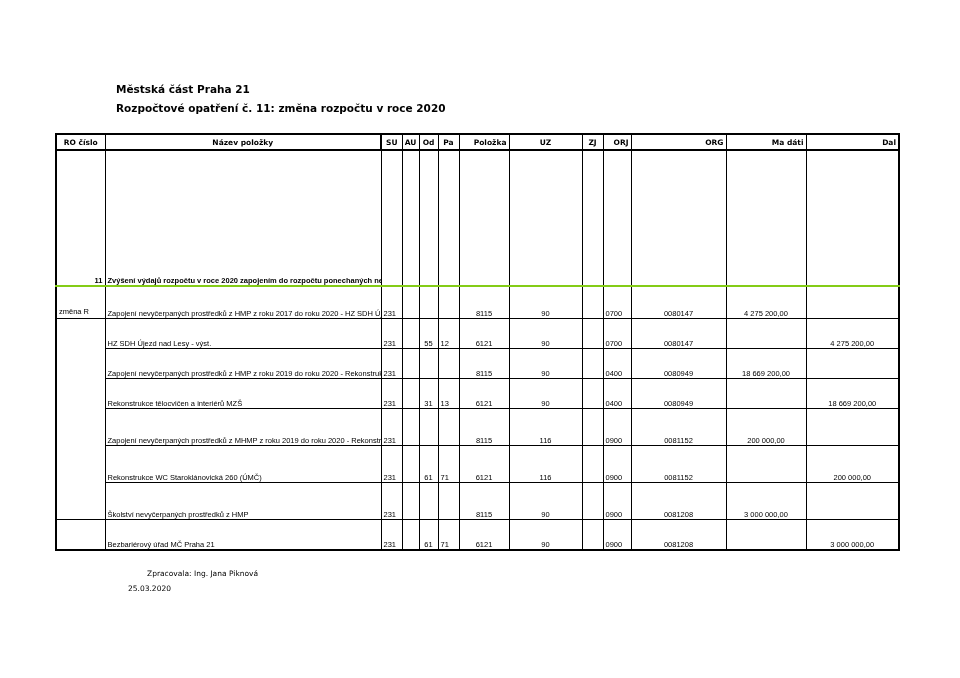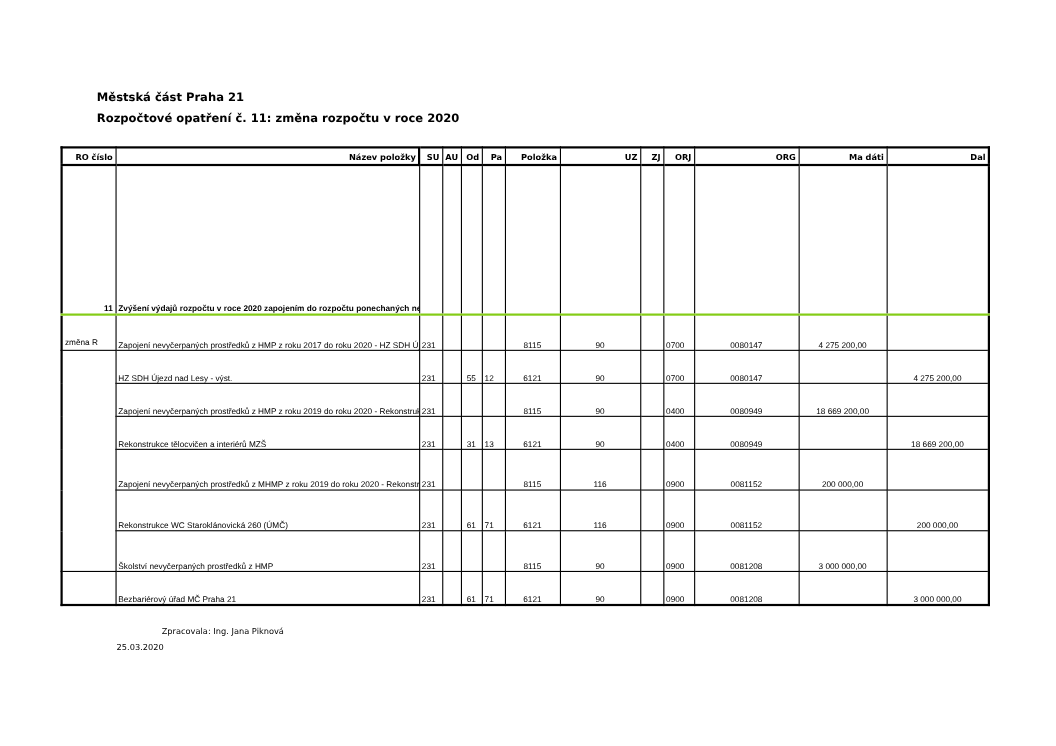--- a/index.html
+++ b/index.html
@@ -1,35 +1,35 @@
 <!DOCTYPE html>
 <html><head>
 <meta charset="utf-8">
 <style>
   html, body { margin: 0; padding: 0; background: #ffffff; }
   body { width: 960px; height: 678px; position: relative; overflow: hidden; font-family: "Liberation Sans", sans-serif; color: #000; }
-  .title { position: absolute; left: 88px; font-family: "DejaVu Sans", sans-serif; font-weight: bold; font-size: 10.5px; }
+  .title { position: absolute; left: 116px; font-family: "DejaVu Sans", sans-serif; font-weight: bold; font-size: 10.5px; }
   .t1 { top: 83px; }
   .t2 { top: 102px; }
   table.budget { position: absolute; left: 55px; top: 133px; border-collapse: collapse; table-layout: fixed; width: 843px; border: 2px solid #000; }
   table.budget td, table.budget th { border: 1px solid #000; padding: 0 2px; font-size: 7.5px; line-height: 9px; vertical-align: bottom; overflow: hidden; white-space: nowrap; }
-  table.budget th { font-family: "DejaVu Sans", sans-serif; font-weight: bold; font-size: 7.5px; height: 14px; vertical-align: middle; text-align: right; border-bottom: 2px solid #000; }
+  table.budget th { font-family: "DejaVu Sans", sans-serif; font-weight: bold; font-size: 7.5px; height: 14px; vertical-align: middle; text-align: center; border-bottom: 2px solid #000; }
   table.budget th.c { text-align: right; }
   td.r { text-align: center; }
   td.name { white-space: normal; text-align: justify; vertical-align: top; padding-top: 3px; border-right: 2px solid #000; }
   td.ro { border-right: 2px solid #000; vertical-align: middle; }
   td.ro-big { vertical-align: bottom; font-weight: bold; text-align: right; border-right: 2px solid #000; }
   td.name-big { font-weight: bold; white-space: normal; text-align: justify; vertical-align: middle; padding: 0 3px; border-right: 2px solid #000; }
   tr.big td { height: 134px; border-bottom: 2px solid #84cc16; }
   tr.r2 td { height: 29px; }
   tr.r3 td { height: 36px; }
   .gray { border-left-color: #888 !important; }
   .footer { position: absolute; left: 106px; font-family: "DejaVu Sans", sans-serif; font-size: 7.5px; }
   .f1 { top: 569px; margin-left: 41px; }
-  .f2 { top: 584px; }
+  .f2 { top: 584px; margin-left: 22px; }
 </style>
 </head>
 <body>
 
 <div class="title t1">Městská část Praha 21</div>
 <div class="title t2">Rozpočtové opatření č. 11: změna rozpočtu v roce 2020</div>
 
 <table class="budget">
   <colgroup>
     <col style="width:49px">

